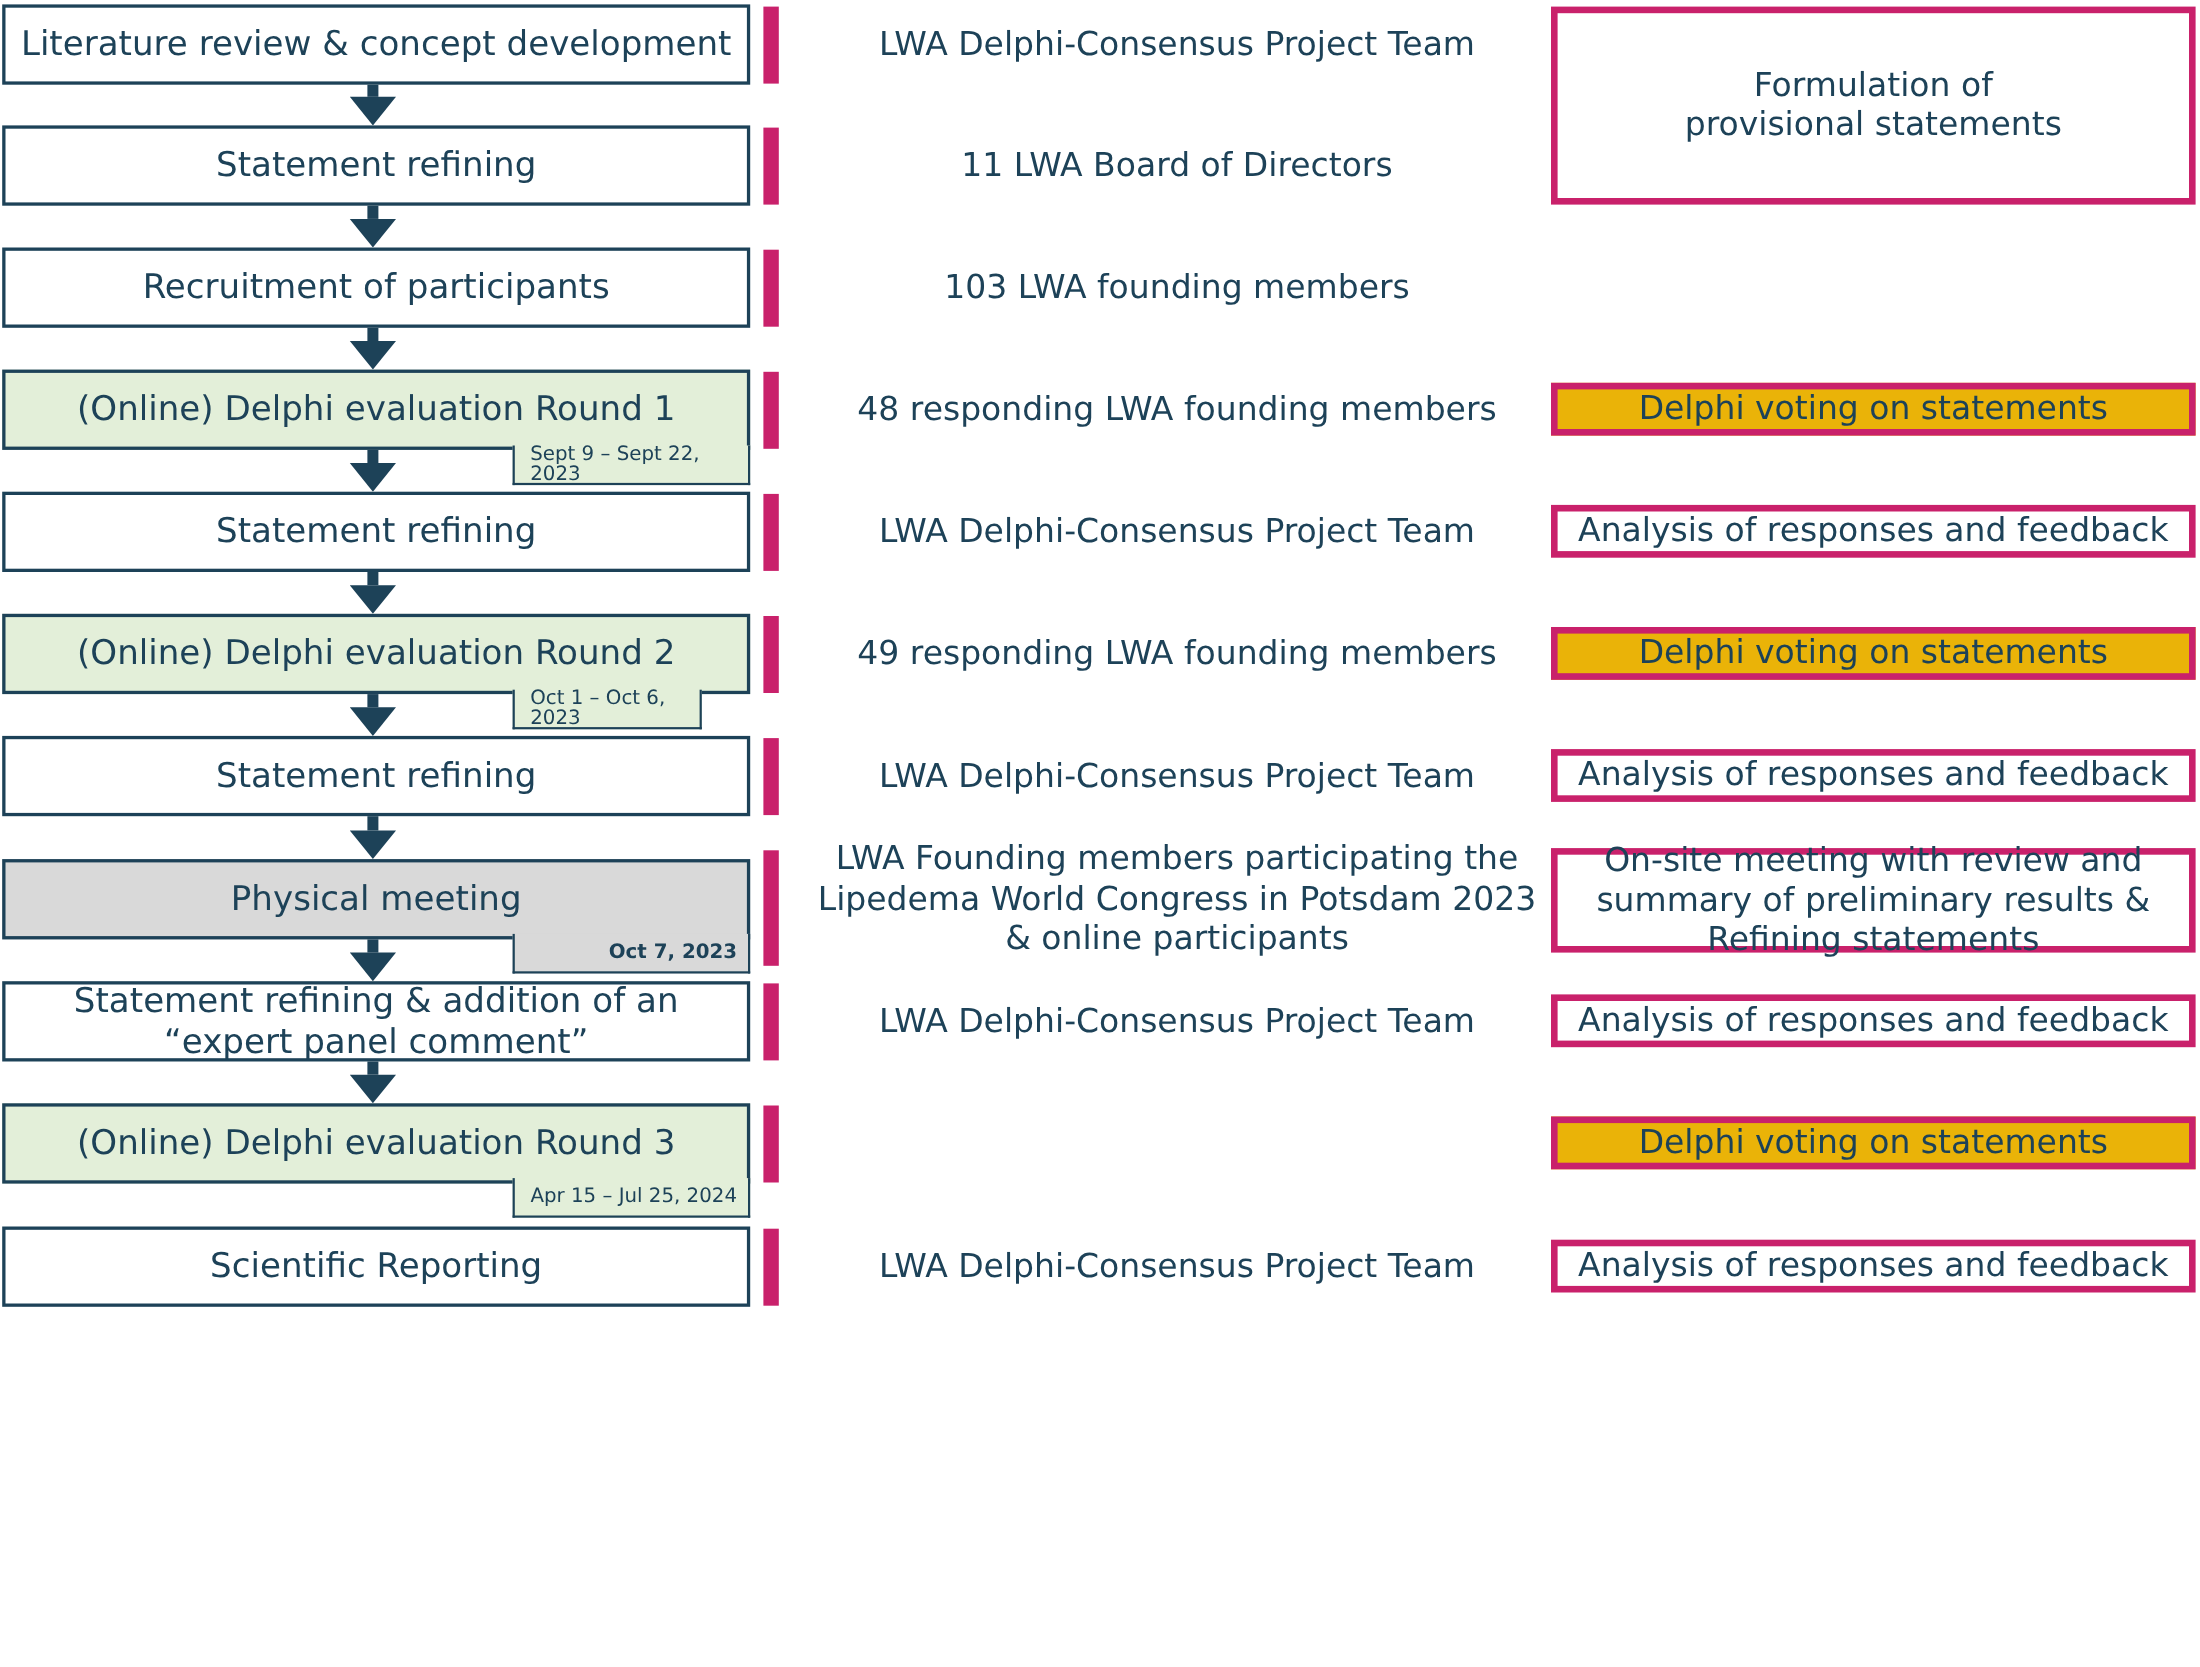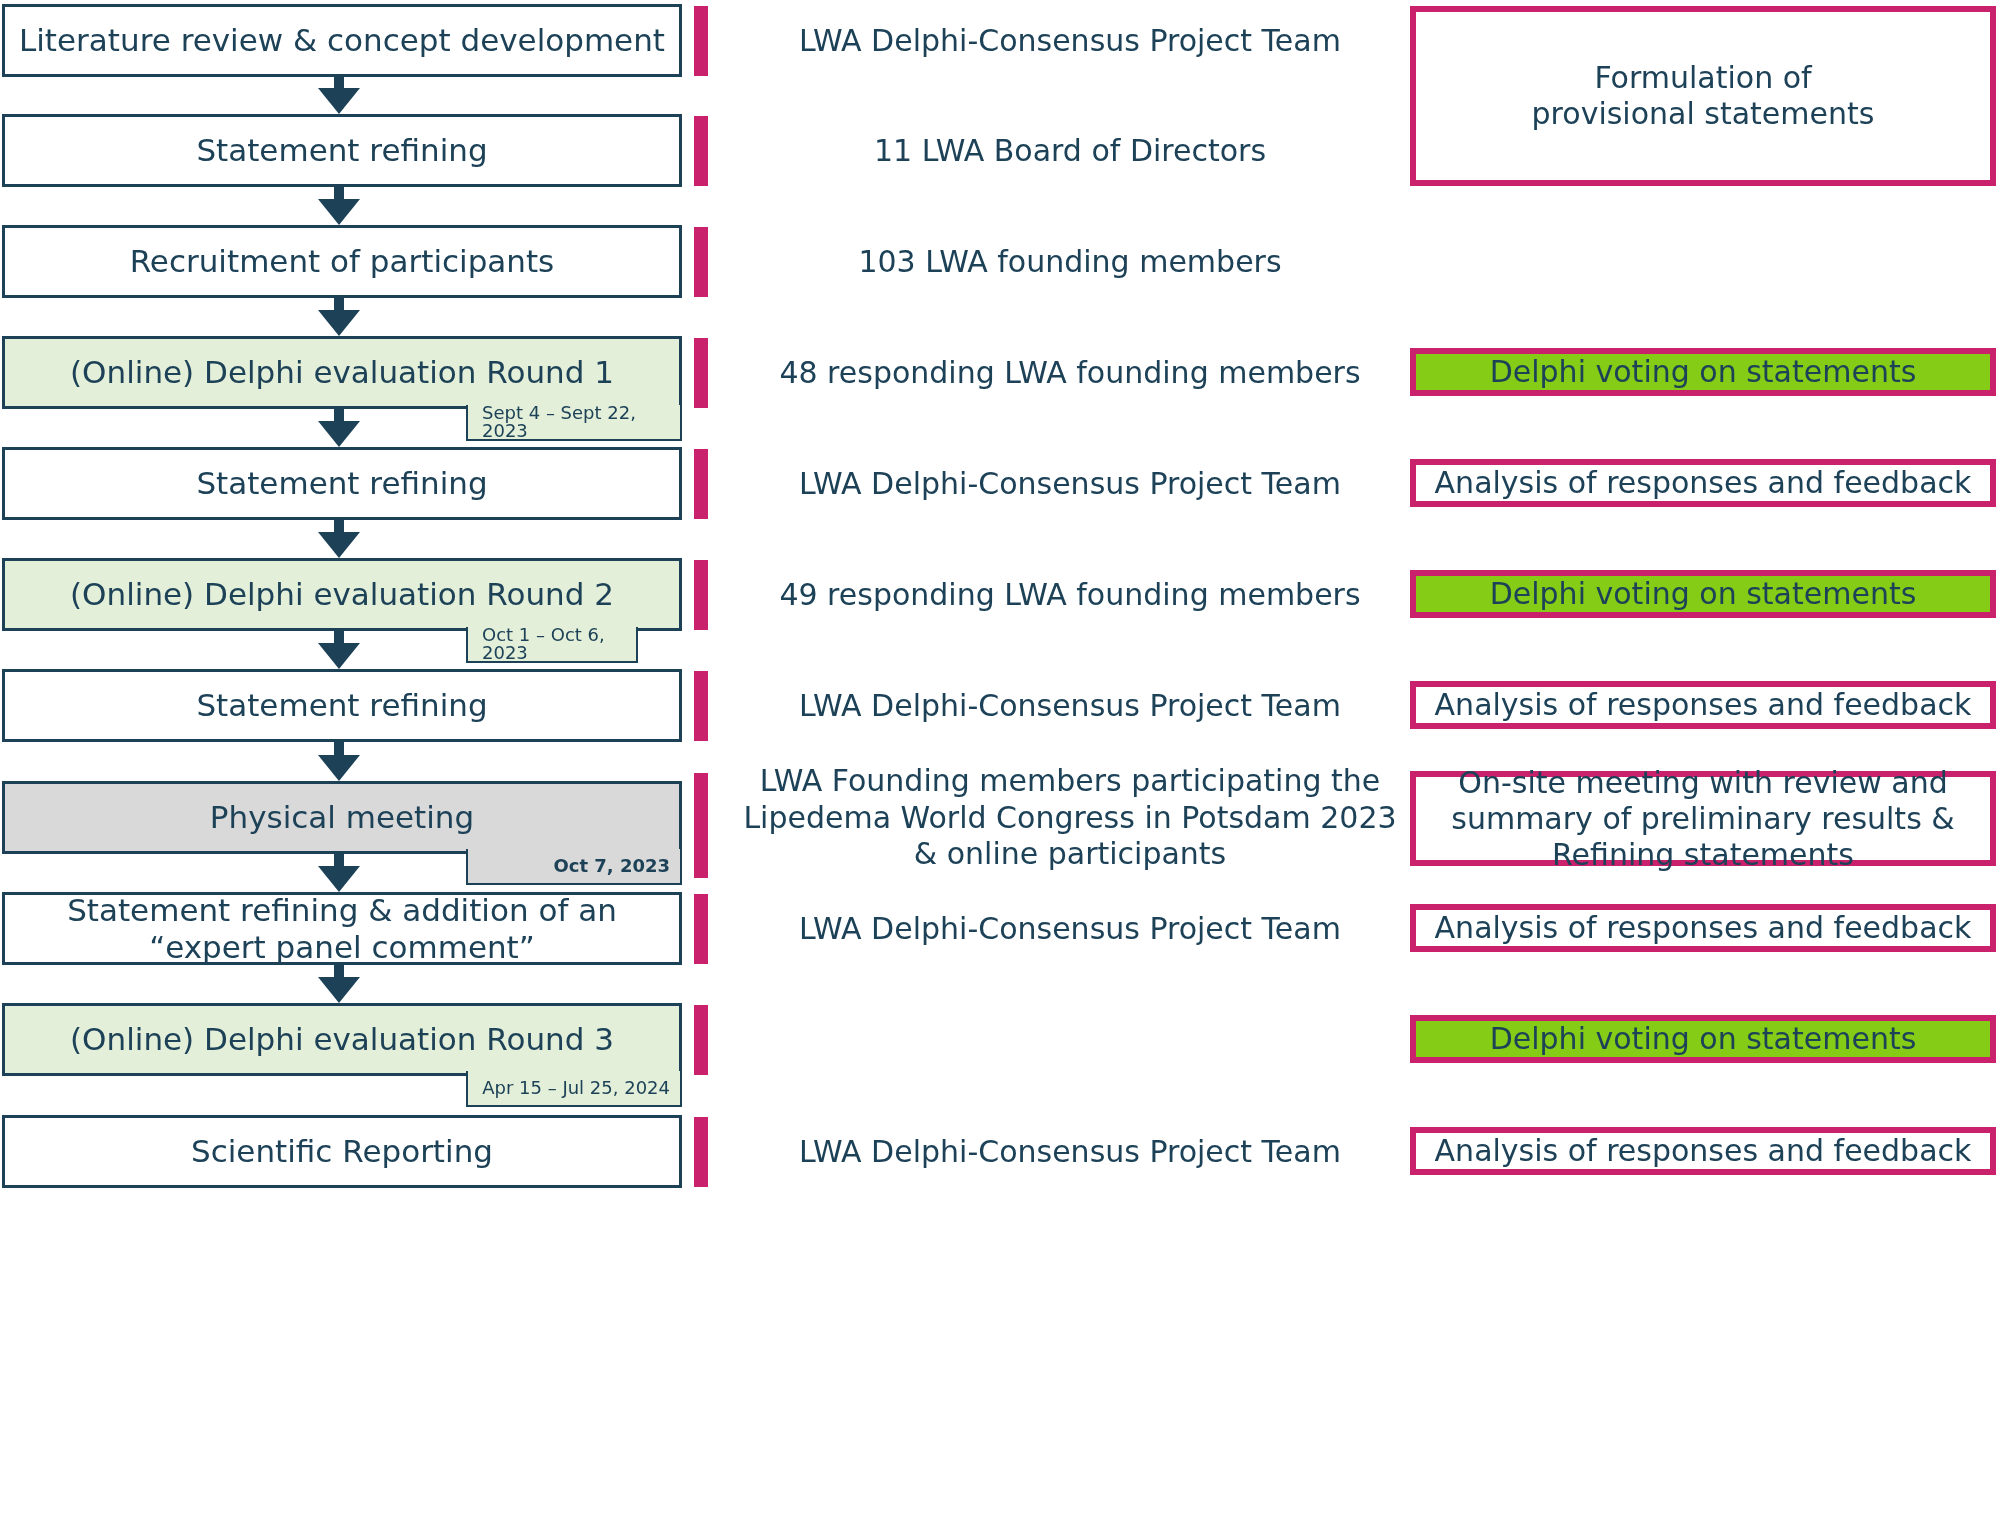--- a/index.html
+++ b/index.html
@@ -90,21 +90,21 @@
     background: #ffffff;
     display: flex;
     align-items: center;
     justify-content: center;
     text-align: center;
     font-size: 30px;
     line-height: 1.2;
     color: #1d4258;
     padding: 3px 8px;
   }
-  .obox.green { background: #84cc16; }
+  .obox.green { background: #eab308; }
 
   
   .arrow {
     position: absolute;
     left: 334px;
     width: 10px;
     background: #1d4258;
   }
   .arrowhead {
     position: absolute;
@@ -142,21 +142,21 @@
       <span>Recruitment of participants</span>
     </div>
     <div class="arrow" style="top: 298px; height: 12px;"></div>
     <div class="arrowhead" style="top: 310px;"></div>
     <div class="tick" style="left: 694px; top: 227px; height: 70px;"></div>
     <div class="who" style="top: 243.5px;">103 LWA founding members</div>
     <div class="pbox green" style="top: 336px; height: 73px;">
       <span>(Online) Delphi evaluation Round 1</span>
     </div>
     <div class="datebadge" style="top: 405px; width: 216px; left: 466px; right: auto;">
-      <span>Sept 4 – Sept 22, 2023</span>
+      <span>Sept 9 – Sept 22, 2023</span>
     </div>
     <div class="arrow" style="top: 409px; height: 12px;"></div>
     <div class="arrowhead" style="top: 421px;"></div>
     <div class="tick" style="left: 694px; top: 338px; height: 70px;"></div>
     <div class="who" style="top: 354.5px;">48 responding LWA founding members</div>
     <div class="obox green" style="top: 348px; height: 48px;">
       <span style="white-space: pre-line;">Delphi voting on statements</span>
     </div>
     <div class="pbox" style="top: 447px; height: 73px;">
       <span>Statement refining</span>

